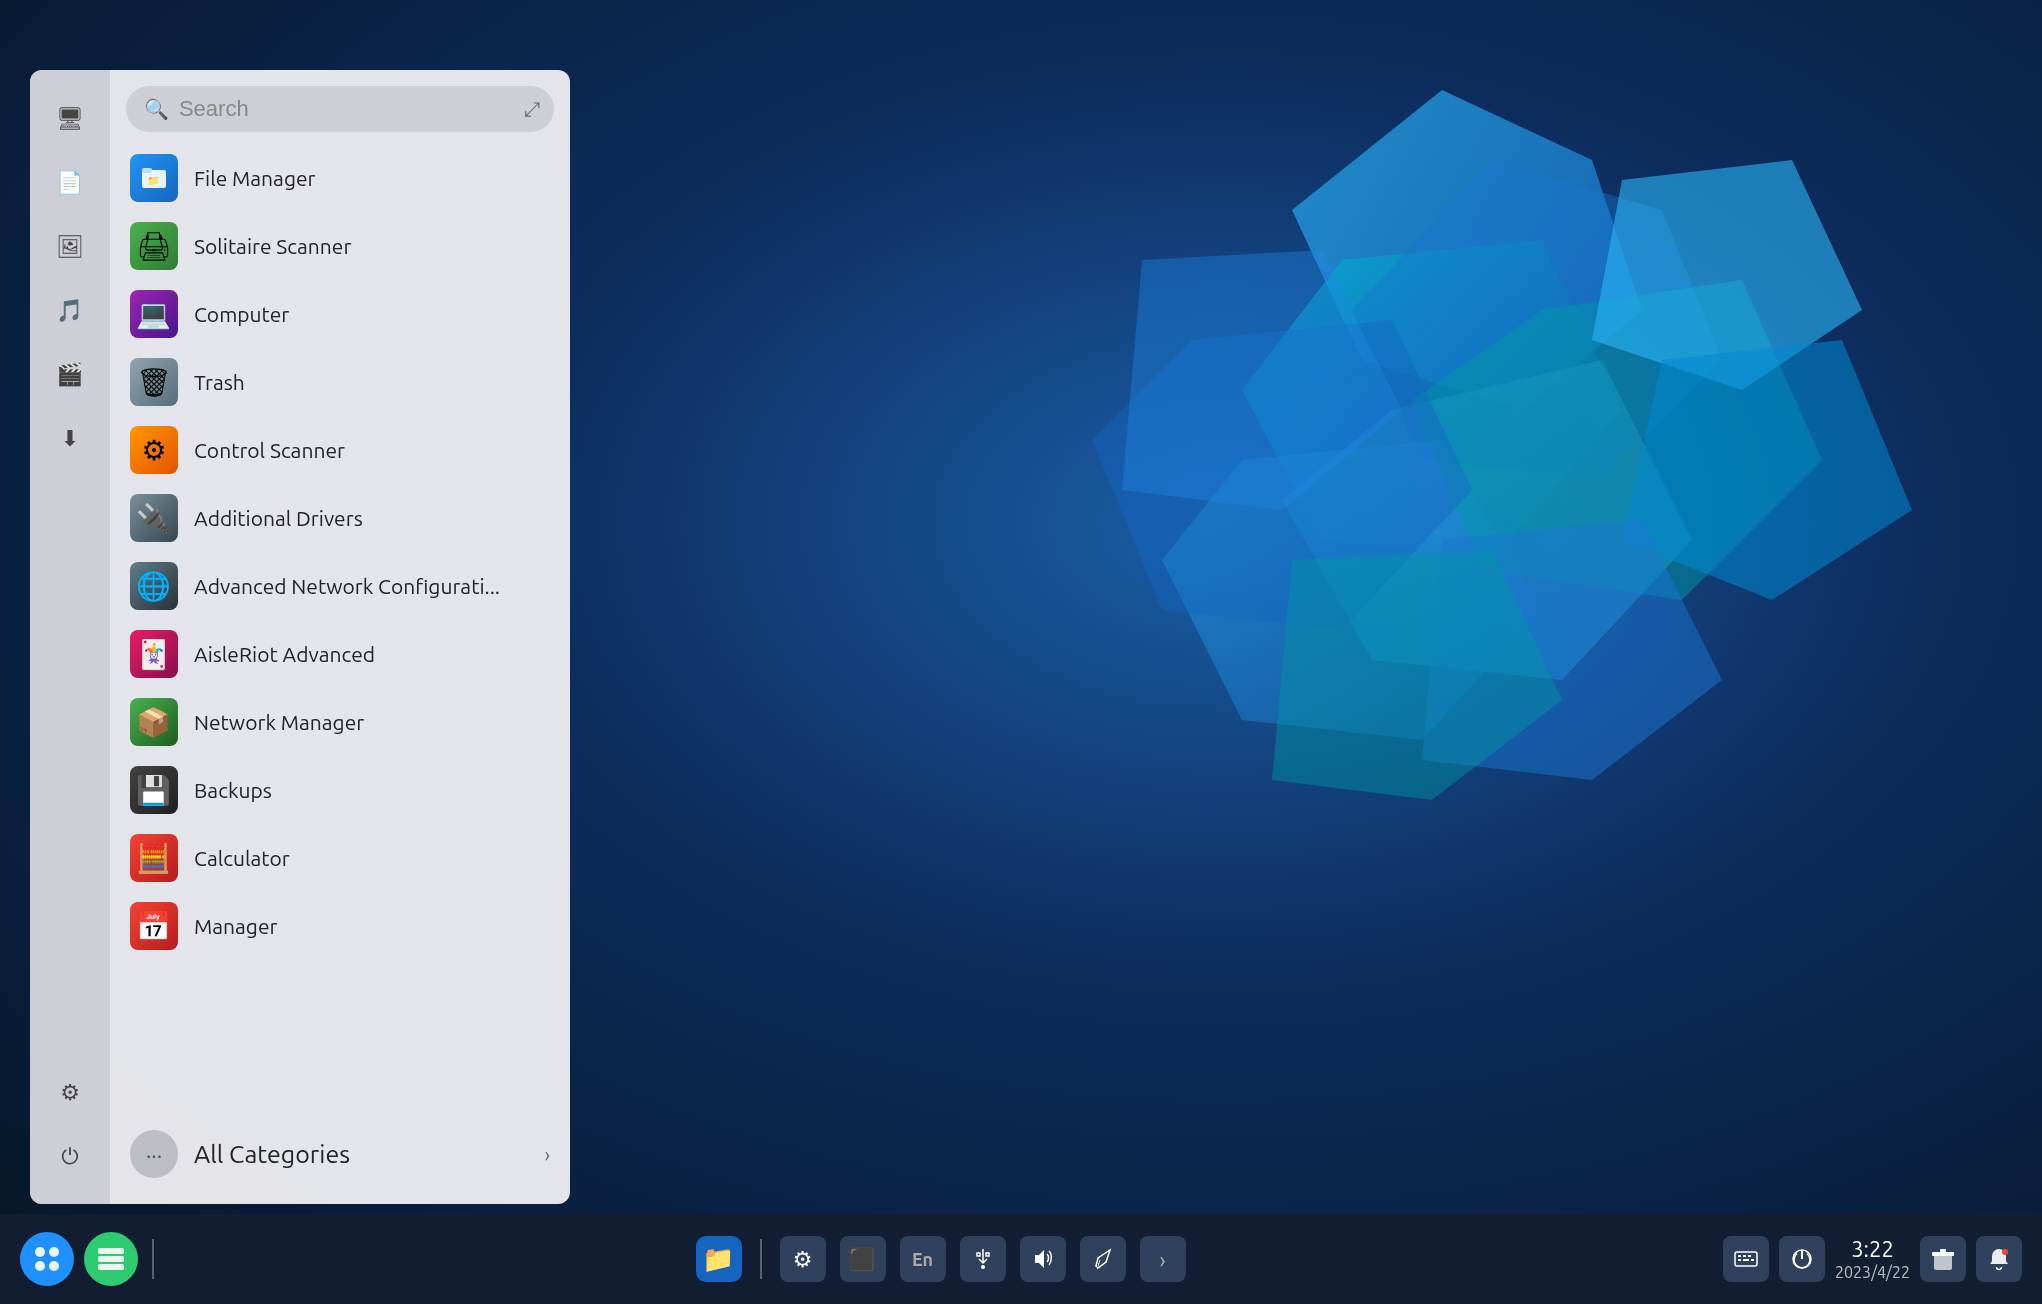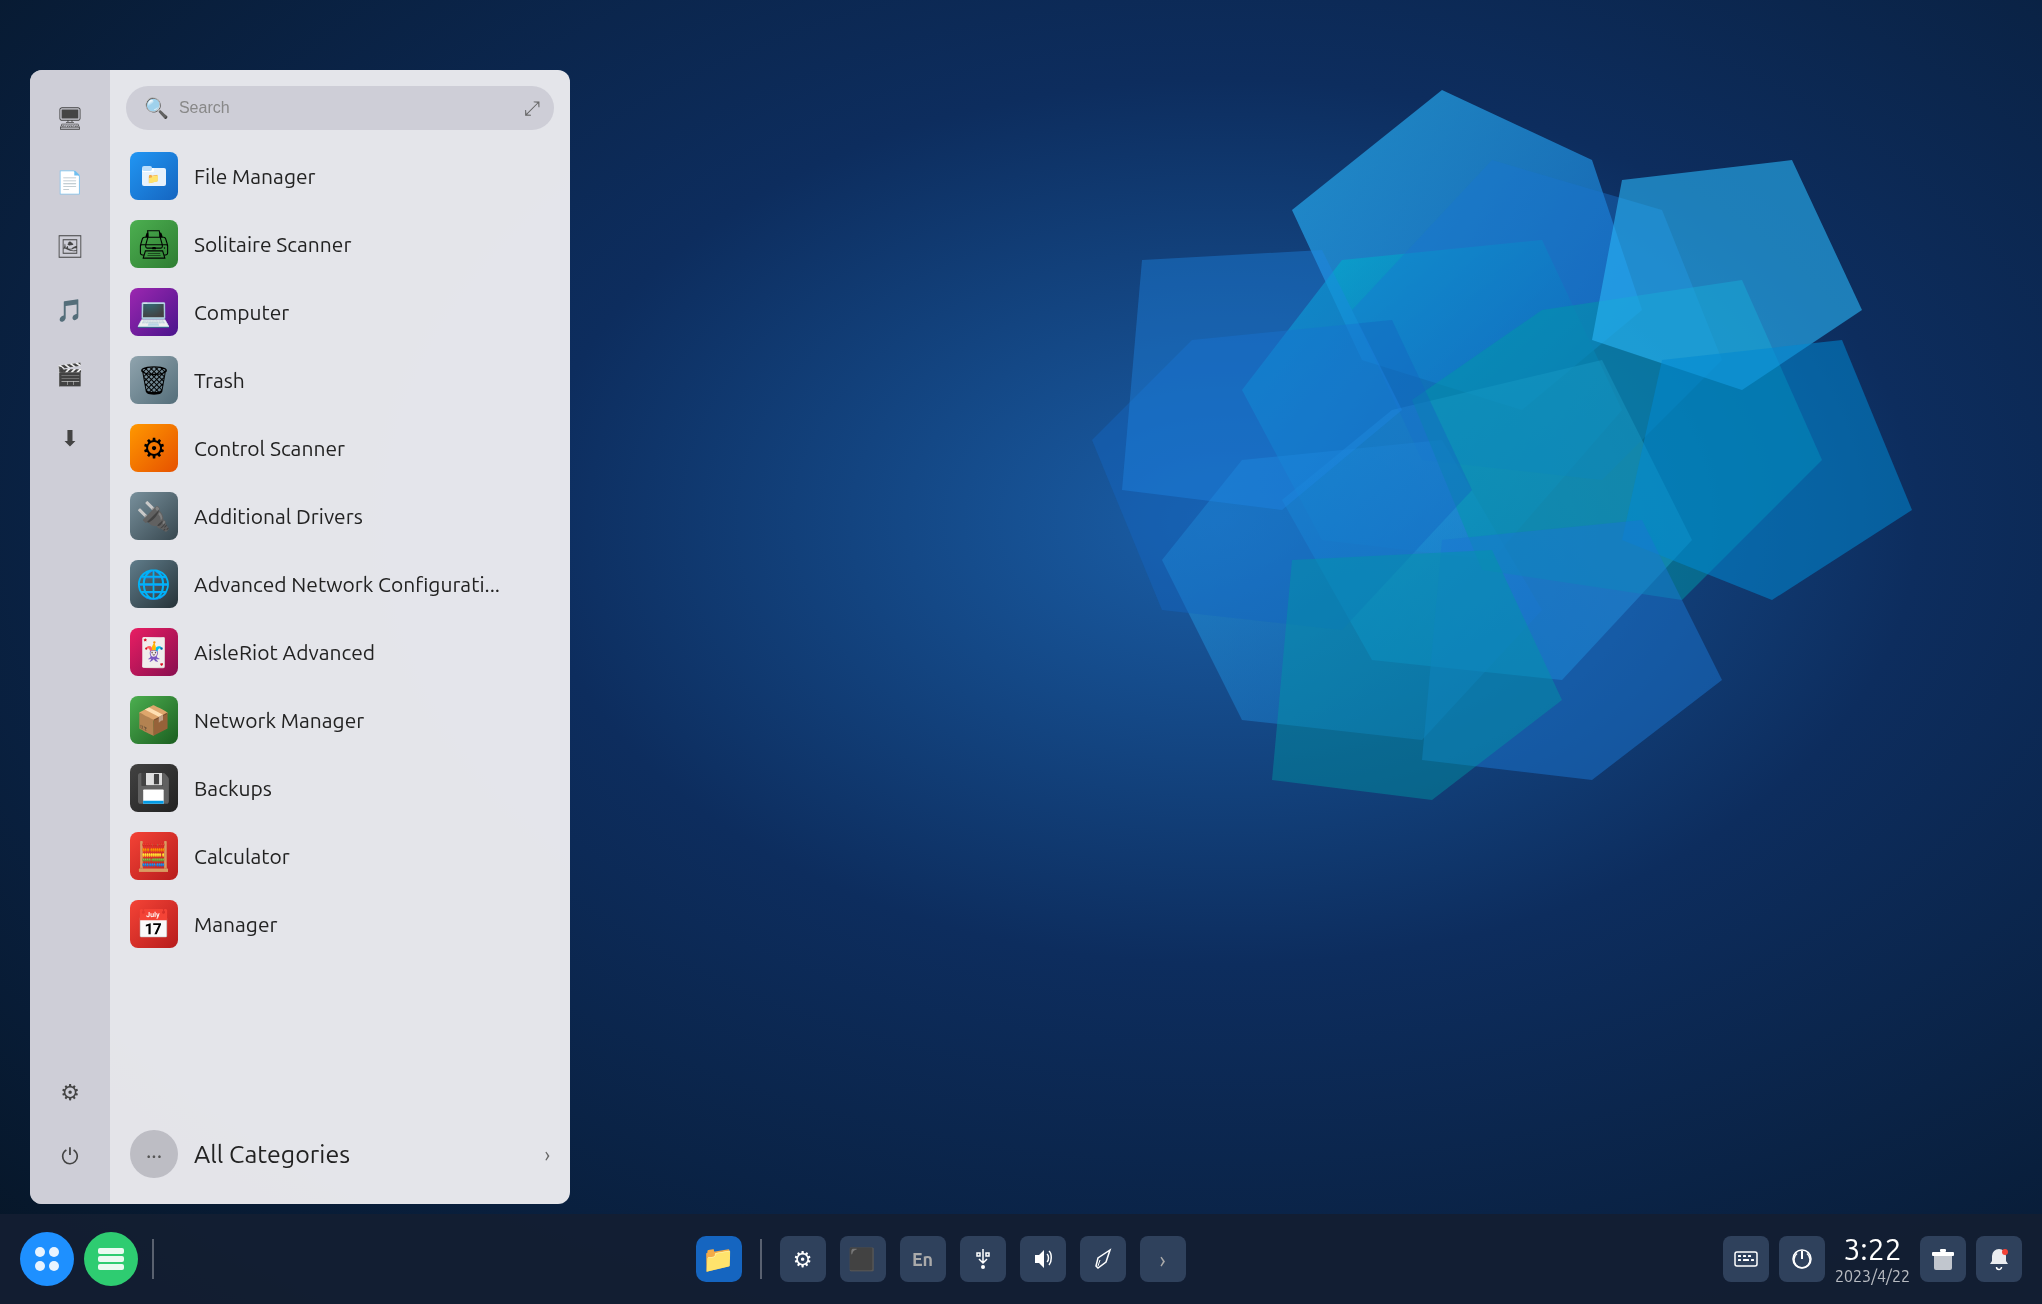--- a/index.html
+++ b/index.html
@@ -123,21 +123,21 @@
       cursor: pointer;
       color: white;
       font-size: 18px;
     }
 
     .time-display {
       color: white;
       text-align: center;
       line-height: 1.2;
     }
-    .time-display .time { font-size: 30px; font-weight: 400; }
+    .time-display .time { font-size: 22px; font-weight: 400; }
     .time-display .date { font-size: 16px; color: rgba(255,255,255,0.7); }
 
     
     .menu-panel {
       position: absolute;
       left: 30px;
       top: 70px;
       width: 540px;
       bottom: 100px;
       background: rgba(235, 235, 240, 0.97);
@@ -189,21 +189,21 @@
       align-items: center;
       padding: 10px 18px;
       gap: 10px;
       position: relative;
     }
 
     .search-bar input {
       background: none;
       border: none;
       outline: none;
-      font-size: 16px;
+      font-size: 22px;
       color: #0f172a;
       width: 100%;
     }
 
     .search-bar input::placeholder { color: #888; }
 
     .search-icon-wrap {
       color: #777;
       font-size: 20px;
     }

